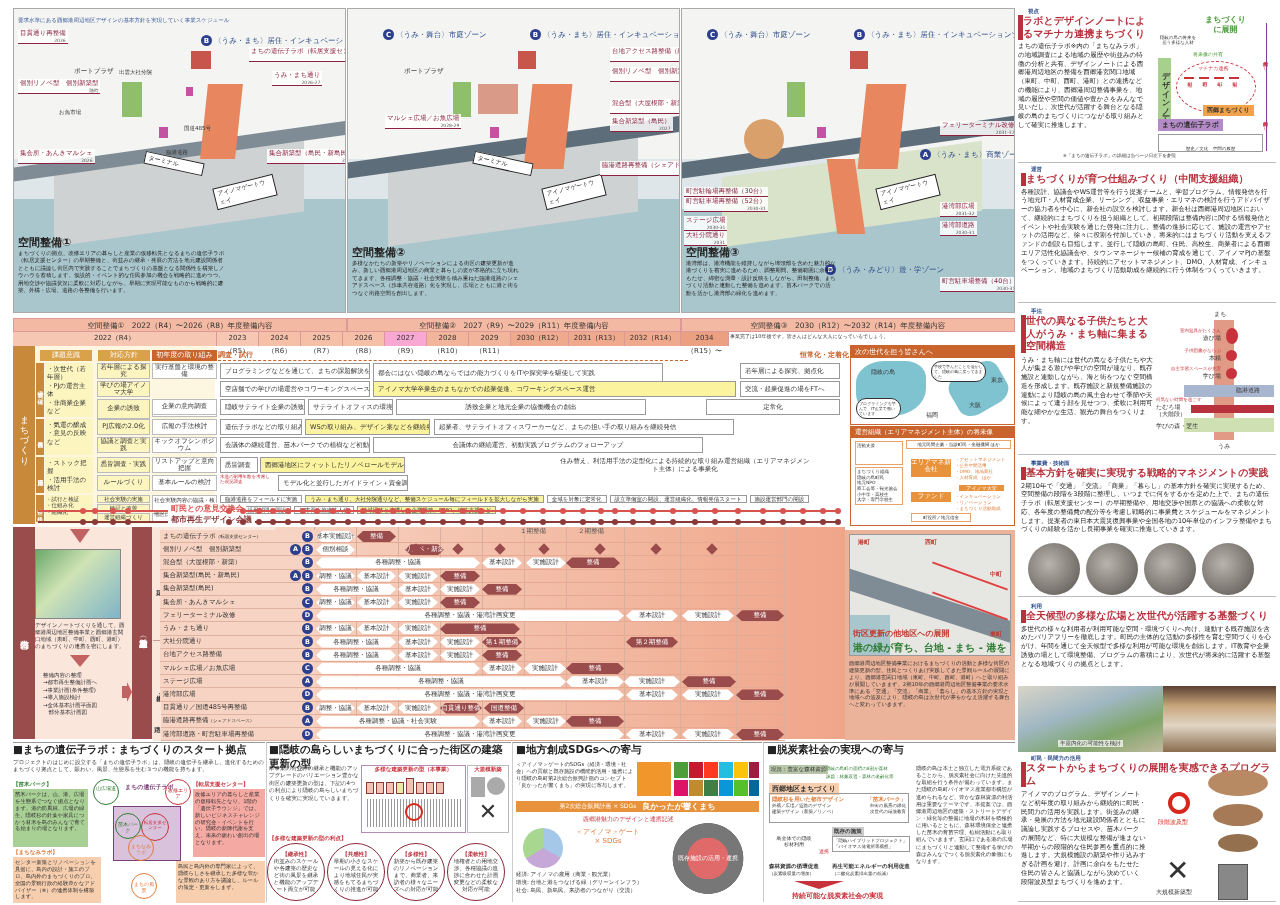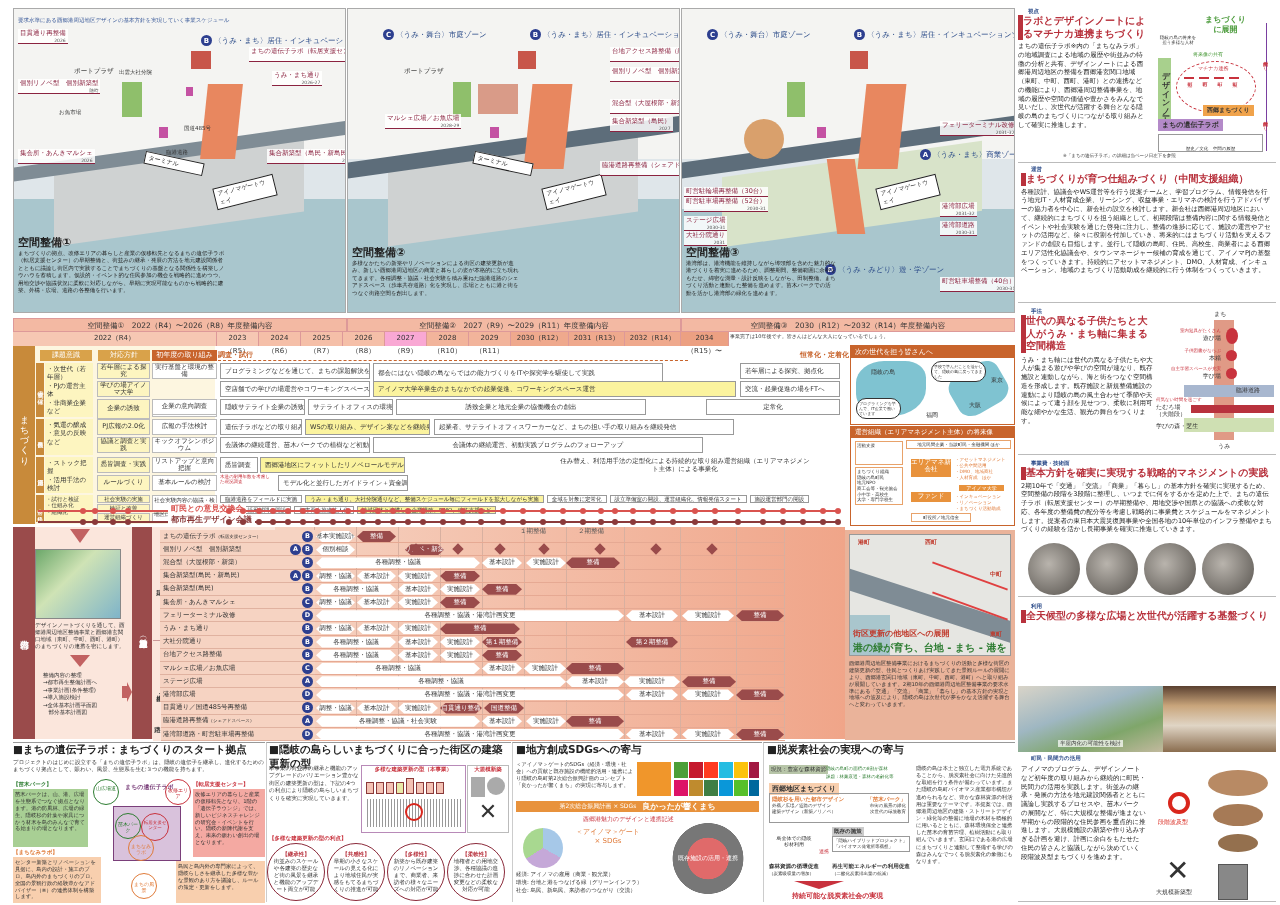--- a/index.html
+++ b/index.html
@@ -697,27 +697,29 @@
   <div class="ph-text" style="margin-top:2px">2期10年で「交通」「交流」「商業」「暮らし」の基本方針を確実に実現するため、空間整備の段階を3段階に整理し、いつまでに何をするかを定めた上で、まちの遺伝子ラボ（転居支援センター）の早期整備や、用地交渉や国県との協議への柔軟な対応、各年度の整備費の配分等を考慮し戦略的に事業費とスケジュールをマネジメントします。提案者の東日本大震災復興事業や全国各地の10年単位のインフラ整備やまちづくりの経験を活かし長期事業を確実に推進していきます。</div>
   <div class="photo" style="left:10px;top:86px;width:52px;height:52px"></div>
   <div class="photo" style="left:68px;top:86px;width:52px;height:52px"></div>
   <div class="photo" style="left:126px;top:86px;width:52px;height:52px"></div>
   <div class="photo" style="left:184px;top:86px;width:52px;height:52px"></div>
 </div>
 
 <div class="panel" style="left:1018px;top:600px;width:258px;height:150px;padding:3px 3px">
   <div class="ph-tag" style="margin-left:10px">利用</div>
   <div class="ph-title">全天候型の多様な広場と次世代が活躍する基盤づくり</div>
+  <div class="ph-text" style="margin-top:2px">多世代の様々な利用者が利用可能な空間・環境づくりへ向け、連動する既存施設を含めたバリアフリーを徹底します。町民の主体的な活動の多様性を育む空間づくりを心がけ、年間を通じて全天候型で多様な利用が可能な環境を創出します。IT教育や企業誘致の場として環境整備、プログラムの蓄積により、次世代が将来的に活躍する基盤となる地域づくりの拠点とします。</div>
   <div class="abs" style="left:0;top:86px;width:145px;height:66px;background:linear-gradient(160deg,#d9d4c8,#9fb7c2 40%,#7fa66a 70%,#c2b99e)"></div>
   <div class="abs" style="left:145px;top:86px;width:113px;height:66px;background:linear-gradient(180deg,#5a4030,#c9a57b 30%,#e0d5c5 60%,#8a6d4f)"></div>
   <div class="abs" style="left:40px;top:140px;font-size:5.5px;background:rgba(255,255,255,.7);padding:0 2px">半屋内化の可能性を検討</div>
 </div>
 
 <div class="panel" style="left:1018px;top:752px;width:258px;height:150px;padding:3px 3px">
   <div class="ph-tag" style="margin-left:10px">町民・民間力の活用</div>
+  <div class="ph-title">スタートからまちづくりの展開を実感できるプログラム</div>
   <div class="ph-text" style="width:125px;margin-top:3px">アイノマのプログラム、デザインノートなど初年度の取り組みから継続的に町民・民間力の活用を実践します。街並みの継承・発展の方法を地元建設関係者とともに議論し実践するプロセスや、苗木パークの展開など、特に大規模な整備が進まない早期からの段階的な住民参画を重点的に推進します。大規模施設の新築や作り込みすぎる計画を避け、計画に余白をもたせた住民の皆さんと協議しながら決めていく段階波及型まちづくりを進めます。</div>
   <div class="abs" style="left:150px;top:40px;width:22px;height:22px;border:4px solid #d9261c;border-radius:50%"></div>
   <div class="abs" style="left:140px;top:66px;font-size:6px;color:#d9261c">段階波及型</div>
   <div class="abs" style="left:148px;top:105px;font-size:28px;line-height:1">✕</div>
   <div class="abs" style="left:138px;top:136px;font-size:6px">大規模新築型</div>
   <div class="abs" style="left:190px;top:18px;width:60px;height:26px;border-radius:50%;background:#b88a64"></div>
   <div class="abs" style="left:195px;top:52px;width:50px;height:22px;border-radius:50%;background:#a67a56"></div>
   <div class="abs" style="left:200px;top:82px;width:40px;height:18px;border-radius:50%;background:#94704e"></div>
   <div class="abs" style="left:200px;top:112px;width:30px;height:36px;background:#888;border:1px solid #555"></div>
 </div>

